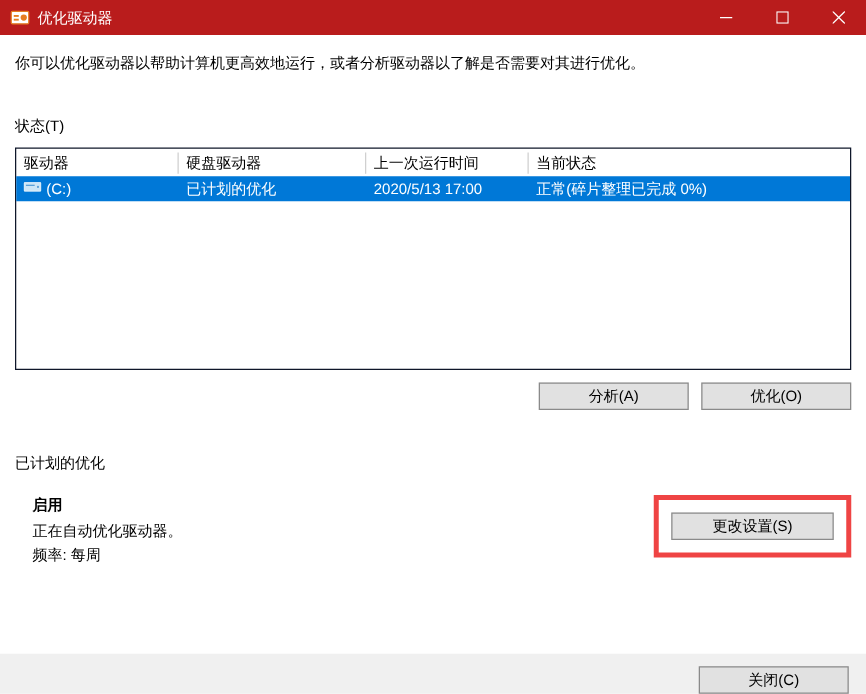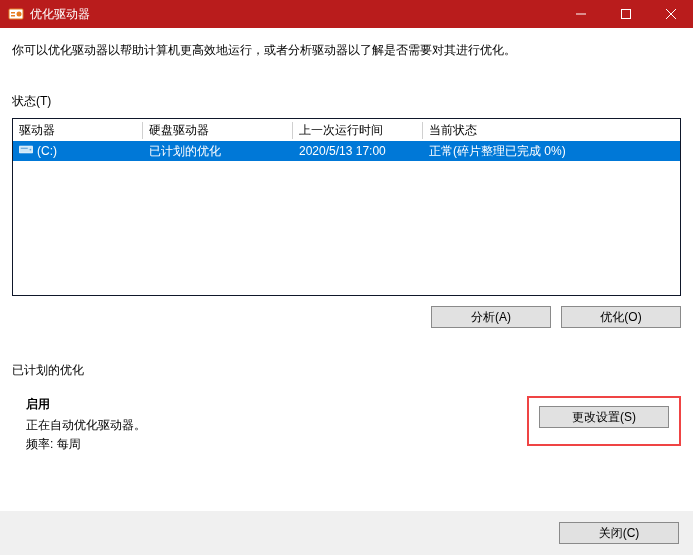--- a/index.html
+++ b/index.html
@@ -26,22 +26,22 @@
   .col-status{ flex: 1; }
   .drive-icon { width:14px; height:11px; }
   .btn-row { display:flex; justify-content:flex-end; gap:10px; margin-top:10px; }
   .btn { width:120px; height:22px; border:1px solid #8a8a8a; background:#e1e1e1; font-size:12px; display:flex; align-items:center; justify-content:center; cursor:default; }
   .sched-section { margin-top: 34px; }
   .sched-title { margin-bottom: 17px; }
   .sched-body { display:flex; padding-left: 14px; gap: 24px; }
   .sched-left { flex:1; }
   .sched-on { font-weight: bold; margin-bottom: 4px; }
   .sched-line { margin-bottom: 2px; }
-  .highlight-box { border: 2px solid #ef4444; padding: 8px 10px 10px 10px; height:50px; display:flex; align-items:flex-start;}
-  .footer { position:absolute; bottom:0; left:0; right:0; height:44px; background:#f0f0f0; display:flex; align-items:center; justify-content:flex-end; padding-right:14px; }
+  .highlight-box { border: 4px solid #ef4444; padding: 8px 10px 10px 10px; height:50px; display:flex; align-items:flex-end;}
+  .footer { position:absolute; bottom:0; left:0; right:0; height:32px; background:#f0f0f0; display:flex; align-items:flex-end; justify-content:flex-end; padding-right:14px; }
 </style>
 </head>
 <body>
 
 <div class="titlebar">
   <span class="icon">
     <svg viewBox="0 0 16 16">
         <rect x="1" y="3" width="14" height="10" rx="1" fill="#fff" stroke="#e67e22" stroke-width="1"></rect>
         <rect x="3" y="6" width="4" height="1.5" fill="#e67e22"></rect>
         <rect x="3" y="9" width="4" height="1.5" fill="#e67e22"></rect>

